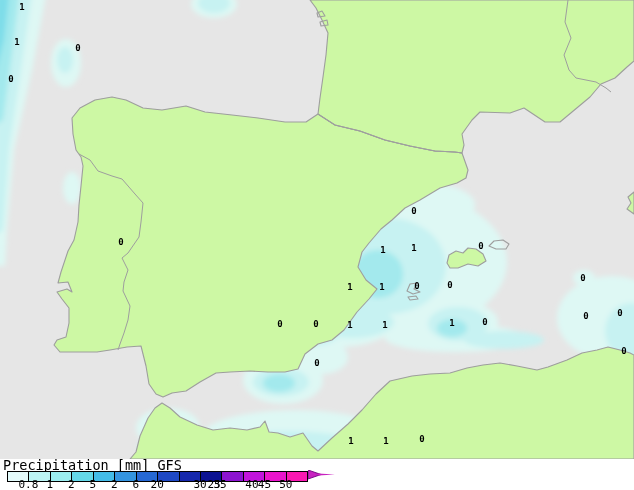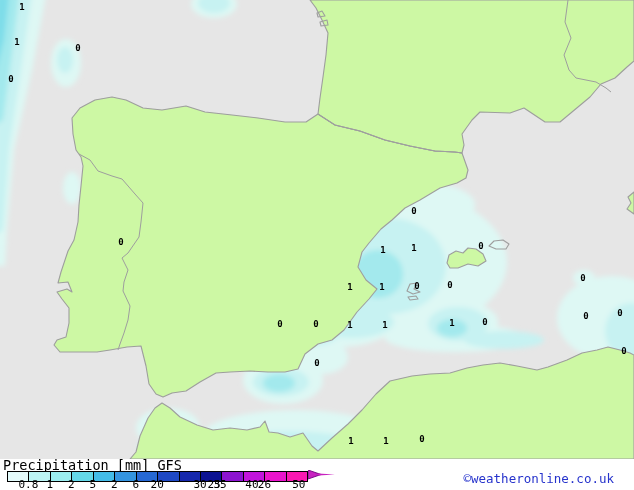--- a/index.html
+++ b/index.html
@@ -139,21 +139,20 @@
           <text x="624" y="354">0</text>
           <text x="351" y="444">1</text>
           <text x="386" y="444">1</text>
           <text x="422" y="442">0</text>
         </g>
     </svg>
   </div>
 
   <div id="bottombar">
     <div id="legend-title">Precipitation [mm] GFS</div>
-    <a id="copyright" href="#">©weatheronline.co.uk</a>
     <div id="scalebar">
         <div class="seg" style="background: rgb(228, 251, 251);"></div>
         <div class="seg" style="background: rgb(188, 244, 244);"></div>
         <div class="seg" style="background: rgb(156, 238, 240);"></div>
         <div class="seg" style="background: rgb(100, 216, 232);"></div>
         <div class="seg" style="background: rgb(68, 188, 232);"></div>
         <div class="seg" style="background: rgb(52, 148, 224);"></div>
         <div class="seg" style="background: rgb(38, 104, 212);"></div>
         <div class="seg" style="background: rgb(30, 72, 196);"></div>
         <div class="seg" style="background: rgb(22, 40, 172);"></div>
@@ -169,22 +168,22 @@
         <span class="tick" style="left: 49.9px;">1</span>
         <span class="tick" style="left: 71.35px;">2</span>
         <span class="tick" style="left: 92.8px;">5</span>
         <span class="tick" style="left: 114.25px;">2</span>
         <span class="tick" style="left: 135.7px;">6</span>
         <span class="tick" style="left: 157.15px;">20</span>
         <span class="tick" style="left: 190px; margin-left: 24px;">25</span>
         <span class="tick" style="left: 200.05px;">30</span>
         <span class="tick" style="left: 220px; text-align: center;">35</span>
         <span class="tick" style="left: 242.95px; margin-left: 9px;">40</span>
-        <span class="tick" style="left: 264.4px;">26</span>
-        <span class="tick" style="left: 285.85px; margin-left: 13px;">50</span>
+        <span class="tick" style="left: 264.4px;">45</span>
+        <span class="tick" style="left: 285.85px;">50</span>
       </div>
     <svg id="scale-arrow" width="30" height="11">
       <polygon id="arrowhead" points="0,0 13,4.5 0,9" stroke="#7a0a8a" stroke-width="1" fill="#c822c0"></polygon>
       <polygon id="arrowtail" points="10,3.5 27,4.5 10,5.5" fill="#c822c0"></polygon>
     </svg>
   </div>
 
 </div>
 
 </body></html>

